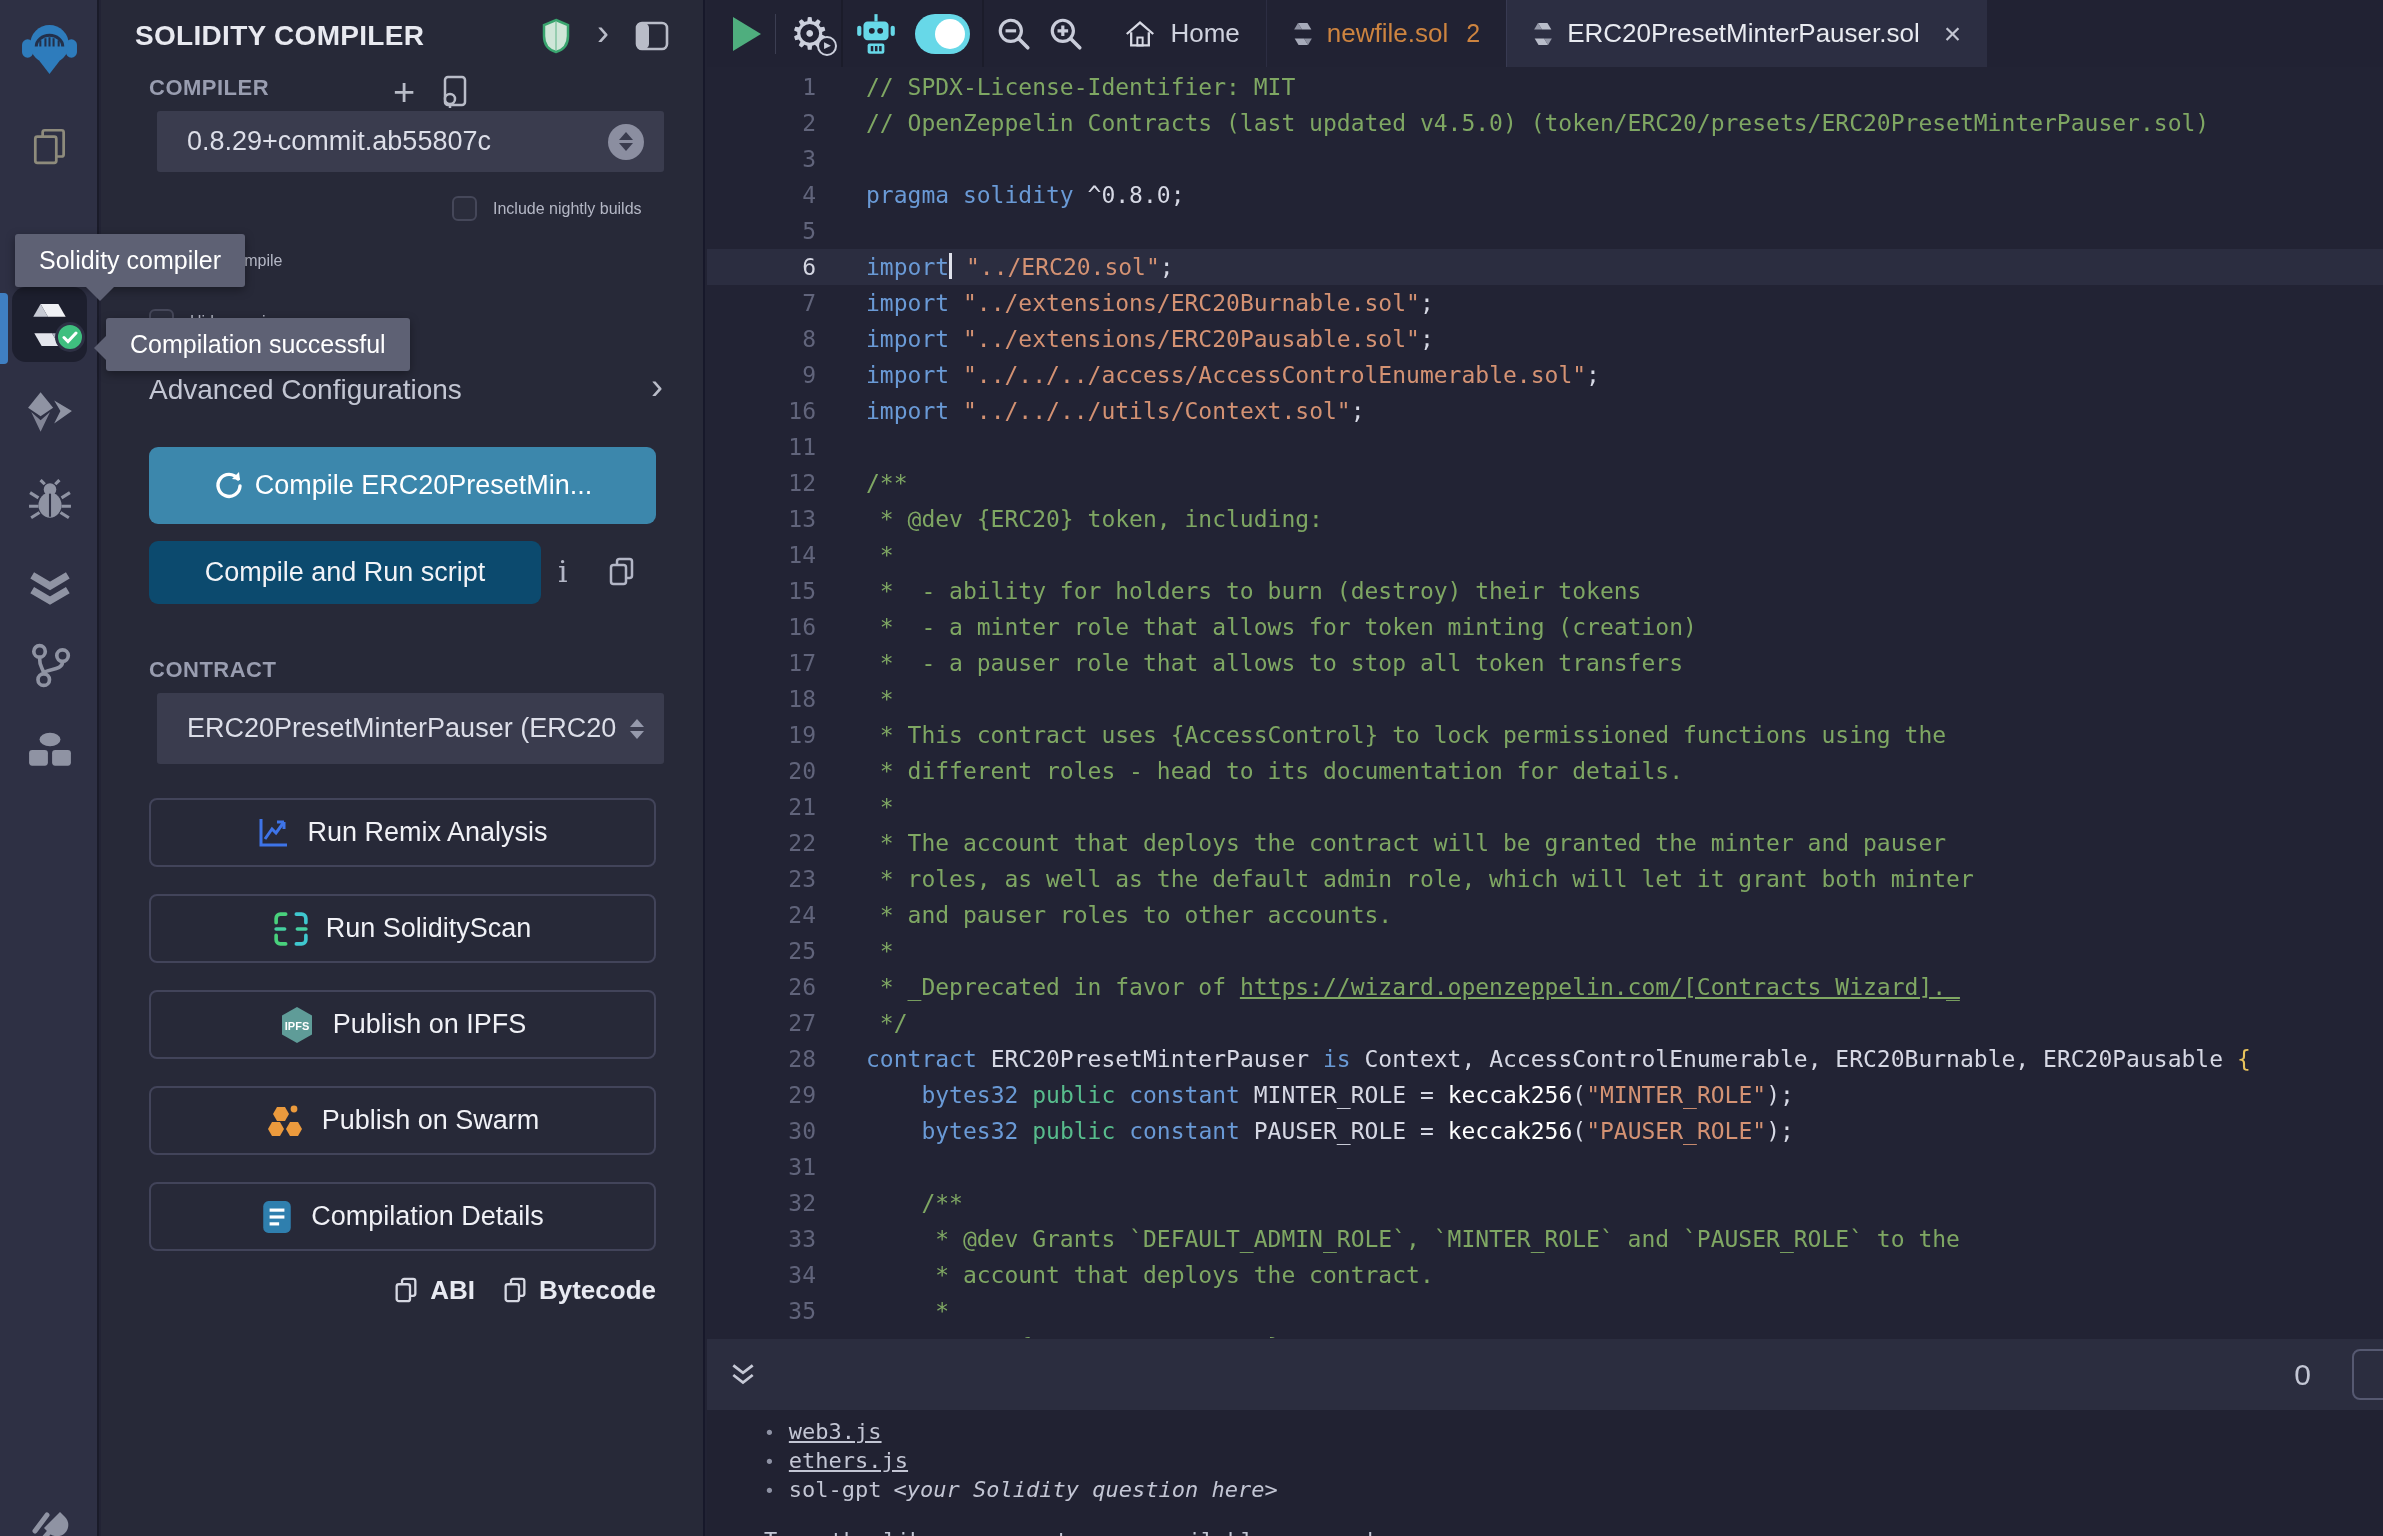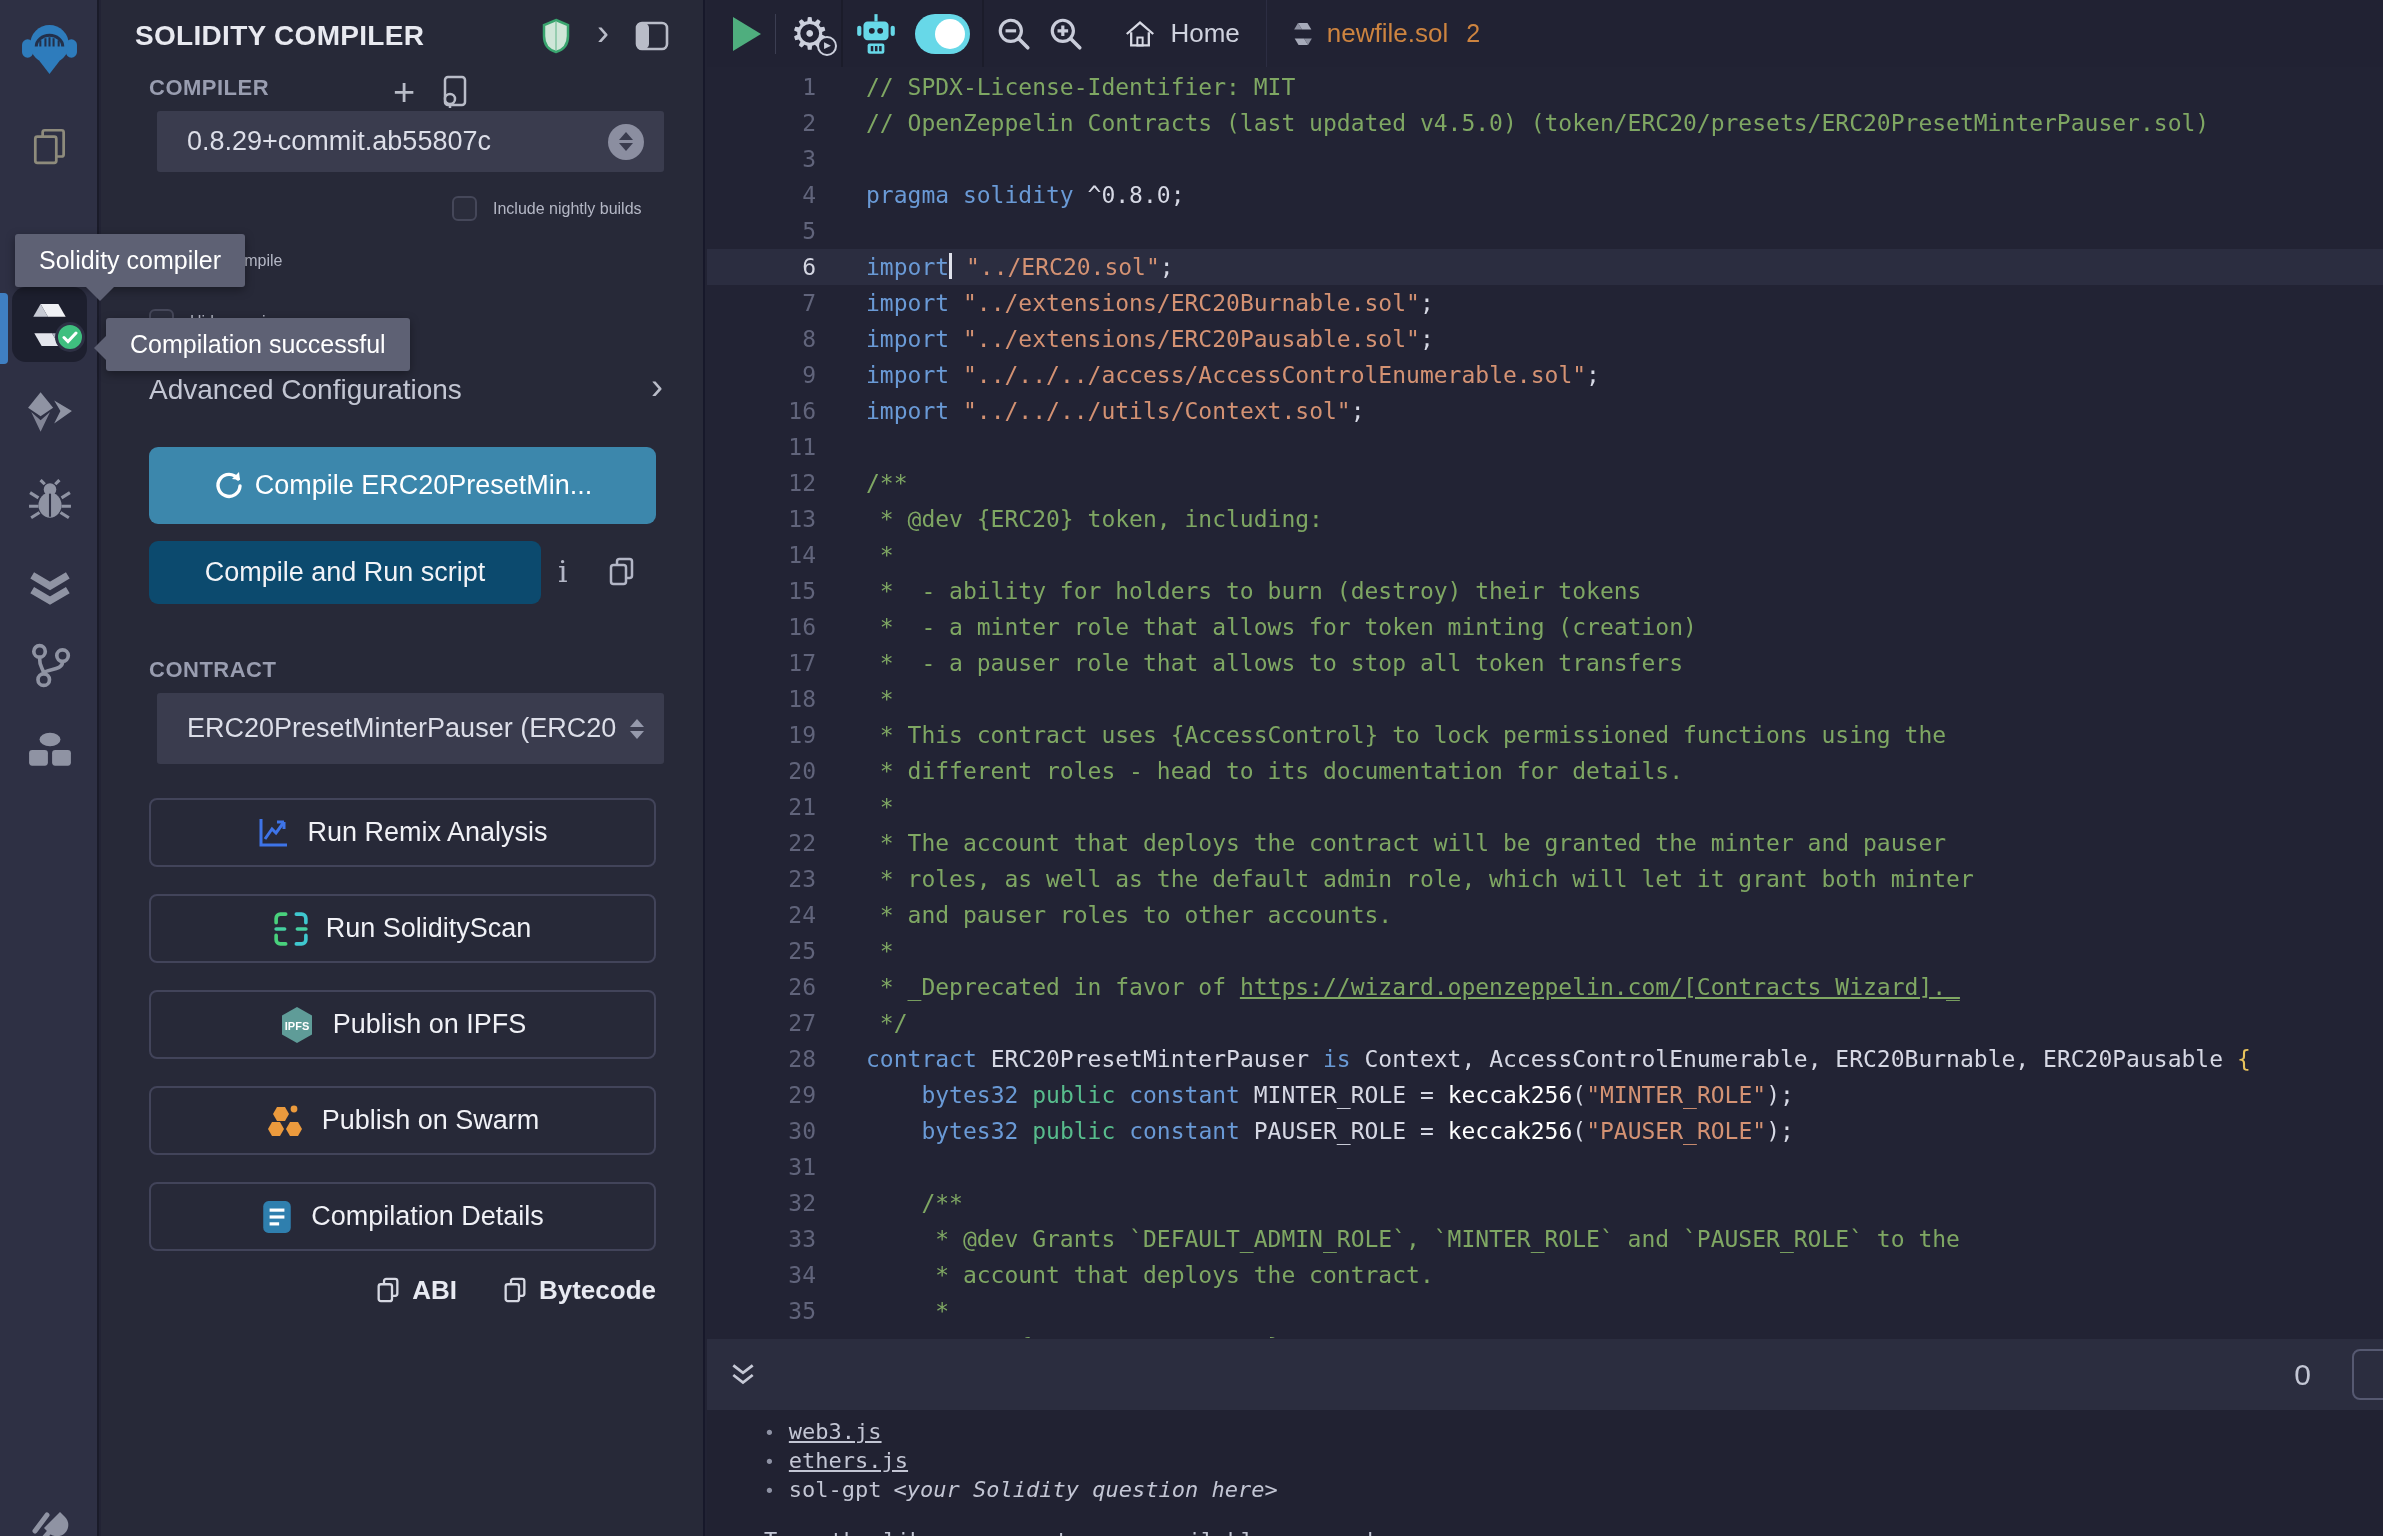--- a/index.html
+++ b/index.html
@@ -64,21 +64,21 @@
     background:#0c4a6e; border-radius:9px; display:flex; align-items:center; justify-content:center;
     color:#f2f3f7; font-size:27px; cursor:pointer; }
   .btn-side-icons { position:absolute; left:457px; top:554px; display:flex; gap:40px; align-items:center; }
   .info-i { font-family:"DejaVu Serif", serif; font-size:30px; color:#b3b6c6; font-style:normal; }
 
   .btn-outline { position:absolute; left:48px; width:507px; height:69px; background:transparent;
     border:2px solid #42445a; border-radius:8px; display:flex; align-items:center; justify-content:center;
     gap:18px; color:#f0f1f6; font-size:27px; cursor:pointer; }
 
   .abi-row { position:absolute; left:48px; top:1275px; width:507px; display:flex;
-    justify-content:flex-end; gap:46px; align-items:center; }
+    justify-content:flex-end; gap:28px; align-items:center; }
   .abi-item { display:flex; align-items:center; gap:12px; font-size:26px; font-weight:700; color:#e8eaf2; }
 
   
   .tooltip { position:absolute; background:#5e6174; color:#ffffff; font-size:25px;
     padding:12px 24px; border-radius:3px; z-index:20; white-space:nowrap;
     box-shadow:0 3px 10px rgba(0,0,0,.35); }
   .tooltip1 { left:15px; top:234px; }
   .tooltip1::after { content:''; position:absolute; left:71px; top:100%; width:0; height:0;
     border:14px solid transparent; border-top-color:#5e6174; border-bottom:0; }
   .tooltip2 { left:106px; top:318px; }
@@ -440,20 +440,30 @@
         <svg width="20" height="26" viewBox="0 0 36 44">
           <path d="M9 2 h17 l7 12 h-17 z" fill="#a7abba"></path>
           <path d="M9 2 l7 12 h-14 z" fill="#8d91a1"></path>
           <path d="M27 42 h-17 l-7 -12 h17 z" fill="#a7abba"></path>
           <path d="M27 42 l-7 -12 h14 z" fill="#8d91a1"></path>
         </svg>
         <span>newfile.sol</span>
         <span class="tab-badge">2</span>
       </div>
 
+      <div class="tab active">
+        <svg width="20" height="26" viewBox="0 0 36 44">
+          <path d="M9 2 h17 l7 12 h-17 z" fill="#b9bdca"></path>
+          <path d="M9 2 l7 12 h-14 z" fill="#9599a9"></path>
+          <path d="M27 42 h-17 l-7 -12 h17 z" fill="#b9bdca"></path>
+          <path d="M27 42 l-7 -12 h14 z" fill="#9599a9"></path>
+        </svg>
+        <span>ERC20PresetMinterPauser.sol</span>
+        <span class="tab-close">×</span>
+      </div>
     </div>
 
     <div class="editor">
       <div>
           <div class="code-row"><span class="gutter-num">1</span><span class="code-text"><span class="tok-cm">// SPDX-License-Identifier: MIT</span></span></div>
           <div class="code-row"><span class="gutter-num">2</span><span class="code-text"><span class="tok-cm">// OpenZeppelin Contracts (last updated v4.5.0) (token/ERC20/presets/ERC20PresetMinterPauser.sol)</span></span></div>
           <div class="code-row"><span class="gutter-num">3</span><span class="code-text"></span></div>
           <div class="code-row"><span class="gutter-num">4</span><span class="code-text"><span class="tok-kw">pragma solidity</span><span class="tok-id"> ^0.8.0;</span></span></div>
           <div class="code-row"><span class="gutter-num">5</span><span class="code-text"></span></div>
           <div class="code-row active"><span class="gutter-num">6</span><span class="code-text"><span class="tok-kw">import</span><span class="caret"></span><span class="tok-id"> </span><span class="tok-str">"../ERC20.sol"</span><span class="tok-id">;</span></span></div>

